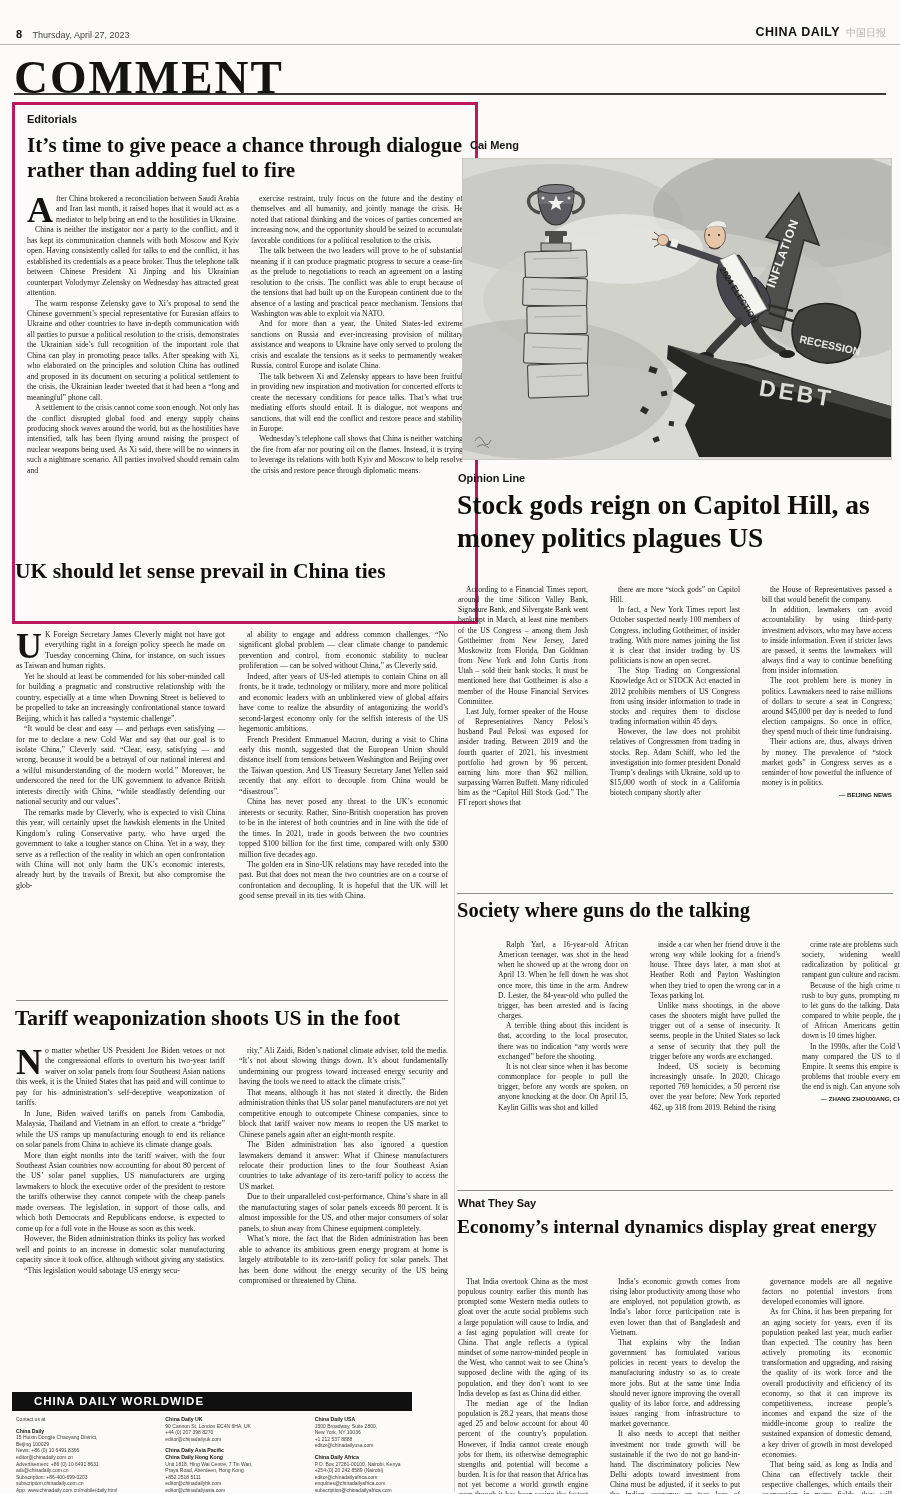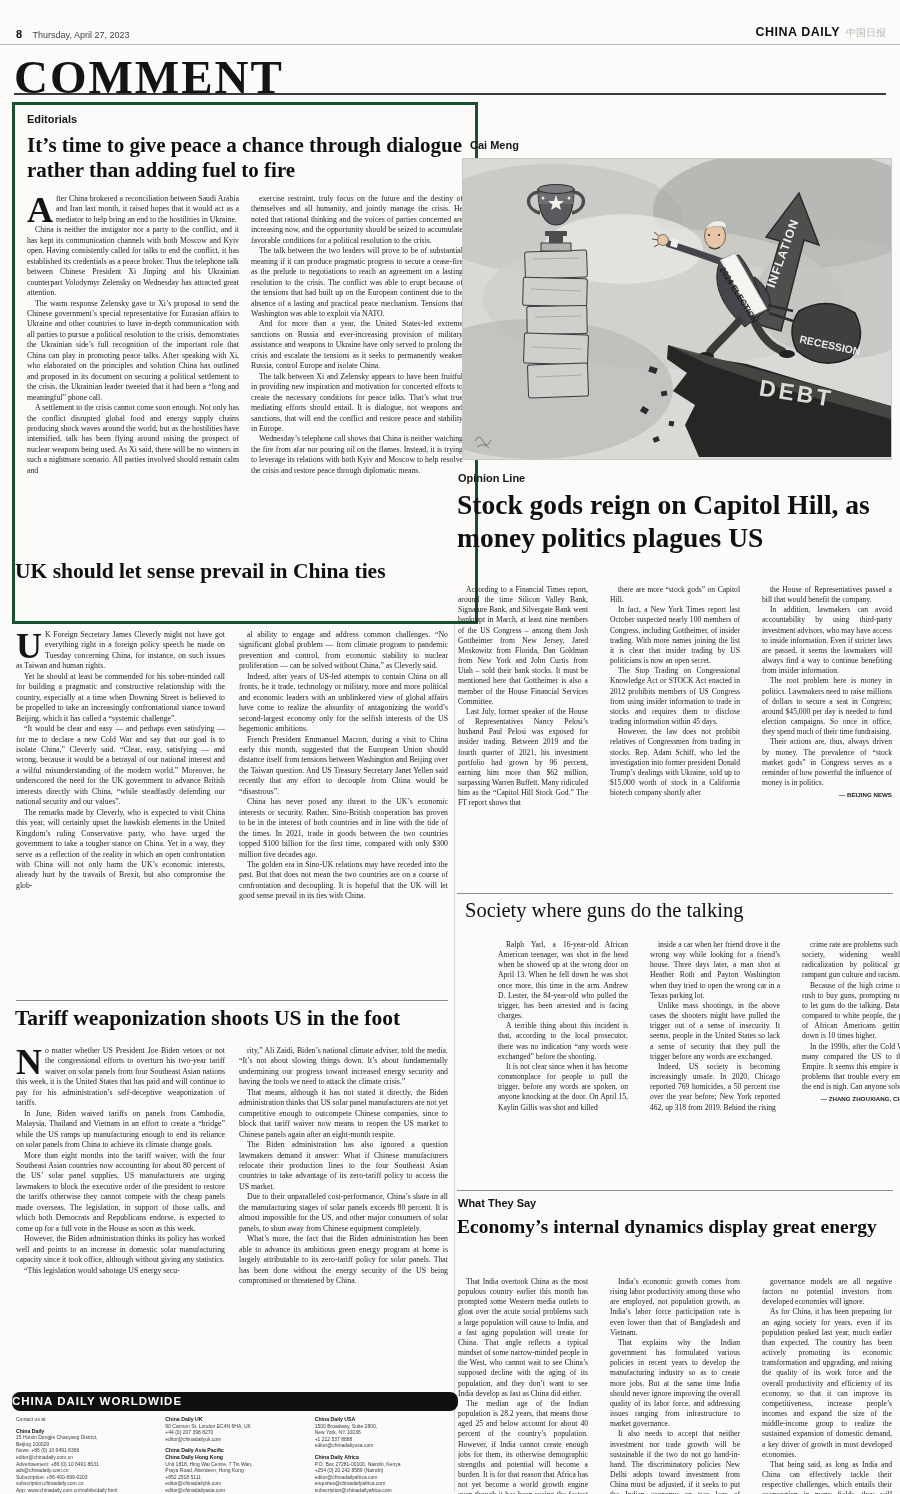--- a/index.html
+++ b/index.html
@@ -9,21 +9,21 @@
   
   .topbar{position:absolute;top:24px;left:16px;right:14px;height:18px;font-family:"Liberation Sans",sans-serif;}
   .pageno{font-weight:bold;font-size:11px;color:#111;}
   .topdate{font-size:9px;color:#444;margin-left:6px;}
   .brand{position:absolute;right:46px;top:1px;font-weight:bold;font-size:12.5px;letter-spacing:.5px;color:#111;}
   .brandcn{position:absolute;right:0;top:2px;font-size:10px;color:#b5b5b0;}
   .toprule{position:absolute;top:44px;left:0;width:900px;height:1px;background:#b9b9b4;}
   .masthead{position:absolute;top:50px;left:14px;font-size:47px;font-weight:bold;letter-spacing:2px;color:#141414;font-family:"Liberation Serif",serif;}
   .mastrule{position:absolute;top:93px;left:14px;width:872px;height:2px;background:#3a3a38;}
   
-  .editbox{position:absolute;left:12px;top:102px;width:436px;height:500px;border:3px solid #14532d;background:#fcfbf9;padding:8px 12px;box-sizing:content-box;}
+  .editbox{position:absolute;left:12px;top:102px;width:436px;height:500px;border:3px solid #be185d;background:#fcfbf9;padding:8px 12px;box-sizing:content-box;}
   .kicker{font-family:"Liberation Sans",sans-serif;font-weight:bold;font-size:11px;color:#161616;}
   .edithead{font-size:21px;line-height:25px;font-weight:bold;color:#101010;margin-top:8px;}
   .bodycols{display:flex;gap:12px;margin-top:11px;}
   .col{flex:1;overflow:hidden;text-align:justify;}
   .editbox .col{height:398px;font-size:7.8px;line-height:10.45px;}
   .para{margin:0;text-indent:8px;}
   .para.lead{text-indent:0;}
   .dropcap{float:left;font-size:36px;line-height:29px;font-weight:bold;padding:2px 3px 0 0;color:#141414;}
   
   .lefthead{position:absolute;left:15px;width:434px;font-size:21.5px;font-weight:bold;color:#101010;}
@@ -34,28 +34,28 @@
   .secline{position:absolute;height:1px;background:#8f8f8a;}
   
   .vrule{position:absolute;left:454px;top:102px;width:1px;height:1390px;background:#d8d8d3;}
   .cartoonlabel{position:absolute;left:470px;top:139px;}
   .cartoonframe{position:absolute;left:462px;top:158px;width:428px;height:300px;border:1px solid #c9c9c4;background:#d9d9d6;}
   .rkicker{position:absolute;left:458px;}
   .stockhead{position:absolute;left:457px;top:488px;width:436px;font-size:27.5px;line-height:33px;font-weight:bold;color:#101010;}
   .rbody{position:absolute;left:458px;width:434px;display:flex;gap:22px;justify-content:center;}
   .rbody .col{font-size:7.6px;line-height:10.15px;}
   .stockbody .col{height:316px;}
-  .societyhead{position:absolute;left:457px;top:899px;width:436px;font-size:20.5px;font-weight:normal;color:#101010;margin-left:8px;}
+  .societyhead{position:absolute;left:457px;top:899px;width:436px;font-size:20.5px;font-weight:bold;color:#101010;}
   .societybody .col{height:244px;}
   .econhead{position:absolute;left:457px;top:1216px;width:436px;font-size:19.5px;font-weight:bold;color:#101010;}
   .econbody .col{height:228px;}
   .attr{margin:2px 0 0;text-align:right;font-family:"Liberation Sans",sans-serif;font-weight:bold;font-size:6.2px;color:#222;text-indent:0;}
   
-  .worldbar{position:absolute;left:12px;top:1392px;width:446px;height:19px;background:#101010;color:#fff;
-            font-family:"Liberation Sans",sans-serif;font-weight:bold;font-size:11.5px;letter-spacing:1px;line-height:19px;padding-left:0;box-sizing:border-box;border-radius:8px;}
+  .worldbar{position:absolute;left:12px;top:1392px;width:400px;height:19px;background:#101010;color:#fff;
+            font-family:"Liberation Sans",sans-serif;font-weight:bold;font-size:11.5px;letter-spacing:1px;line-height:19px;padding-left:22px;box-sizing:border-box;}
   .contact{position:absolute;left:16px;top:1416px;width:436px;display:flex;gap:12px;font-family:"Liberation Sans",sans-serif;font-size:5px;line-height:6.6px;color:#3c3c3a;}
   .ccol{flex:1;overflow:hidden;}
   .cblock{margin-bottom:5px;}
   .ctitle{font-weight:bold;font-size:5.2px;color:#161616;}
   .fline{margin:0;}
   svg text{font-family:"Liberation Sans",sans-serif;}
 </style>
 </head>
 <body>
 
@@ -101,21 +101,21 @@
     <div class="col">
       <p class="para lead"><span class="dropcap">U</span><span>K Foreign Secretary James Cleverly might not have got everything right in a foreign policy speech he made on Tuesday concerning China, for instance, on such issues as Taiwan and human rights.</span></p>
       <div>
           <p class="para">Yet he should at least be commended for his sober-minded call for building a pragmatic and constructive relationship with the country, especially at a time when Downing Street is believed to be propelled to take an increasingly confrontational stance toward Beijing, which it has called a “systemic challenge”.</p>
           <p class="para">“It would be clear and easy — and perhaps even satisfying — for me to declare a new Cold War and say that our goal is to isolate China,” Cleverly said. “Clear, easy, satisfying — and wrong, because it would be a betrayal of our national interest and a wilful misunderstanding of the modern world.” Moreover, he underscored the need for the UK government to advance British interests directly with China, “while steadfastly defending our national security and our values”.</p>
           <p class="para">The remarks made by Cleverly, who is expected to visit China this year, will certainly upset the hawkish elements in the United Kingdom’s ruling Conservative party, who have urged the government to take a tougher stance on China. Yet in a way, they serve as a reflection of the reality in which an open confrontation with China will not only harm the UK’s economic interests, already hurt by the travails of Brexit, but also compromise the glob-</p>
         </div>
     </div>
     <div class="col">
       <div>
-          <p class="para">al ability to engage and address common challenges. “No significant global problem — from climate program to pandemic prevention and control, from economic stability to nuclear proliferation — can be solved without China,” as Cleverly said.</p>
+          <p class="para">al ability to engage and address common challenges. “No significant global problem — clear climate change to pandemic prevention and control, from economic stability to nuclear proliferation — can be solved without China,” as Cleverly said.</p>
           <p class="para">Indeed, after years of US-led attempts to contain China on all fronts, be it trade, technology or military, more and more political and economic leaders with an unblinkered view of global affairs have come to realize the absurdity of antagonizing the world’s second-largest economy only for the selfish interests of the US hegemonic ambitions.</p>
           <p class="para">French President Emmanuel Macron, during a visit to China early this month, suggested that the European Union should distance itself from tensions between Washington and Beijing over the Taiwan question. And US Treasury Secretary Janet Yellen said recently that any effort to decouple from China would be “disastrous”.</p>
           <p class="para">China has never posed any threat to the UK’s economic interests or security. Rather, Sino-British cooperation has proven to be in the interest of both countries and in line with the tide of the times. In 2021, trade in goods between the two countries topped $100 billion for the first time, compared with only $300 million five decades ago.</p>
           <p class="para">The golden era in Sino-UK relations may have receded into the past. But that does not mean the two countries are on a course of confrontation and decoupling. It is hopeful that the UK will let good sense prevail in its ties with China.</p>
         </div>
     </div>
   </div>
 
   <div class="secline" style="left:16px;top:1000px;width:432px;"></div>
   <div class="lefthead" style="top:1006px;">Tariff weaponization shoots US in the foot</div>

